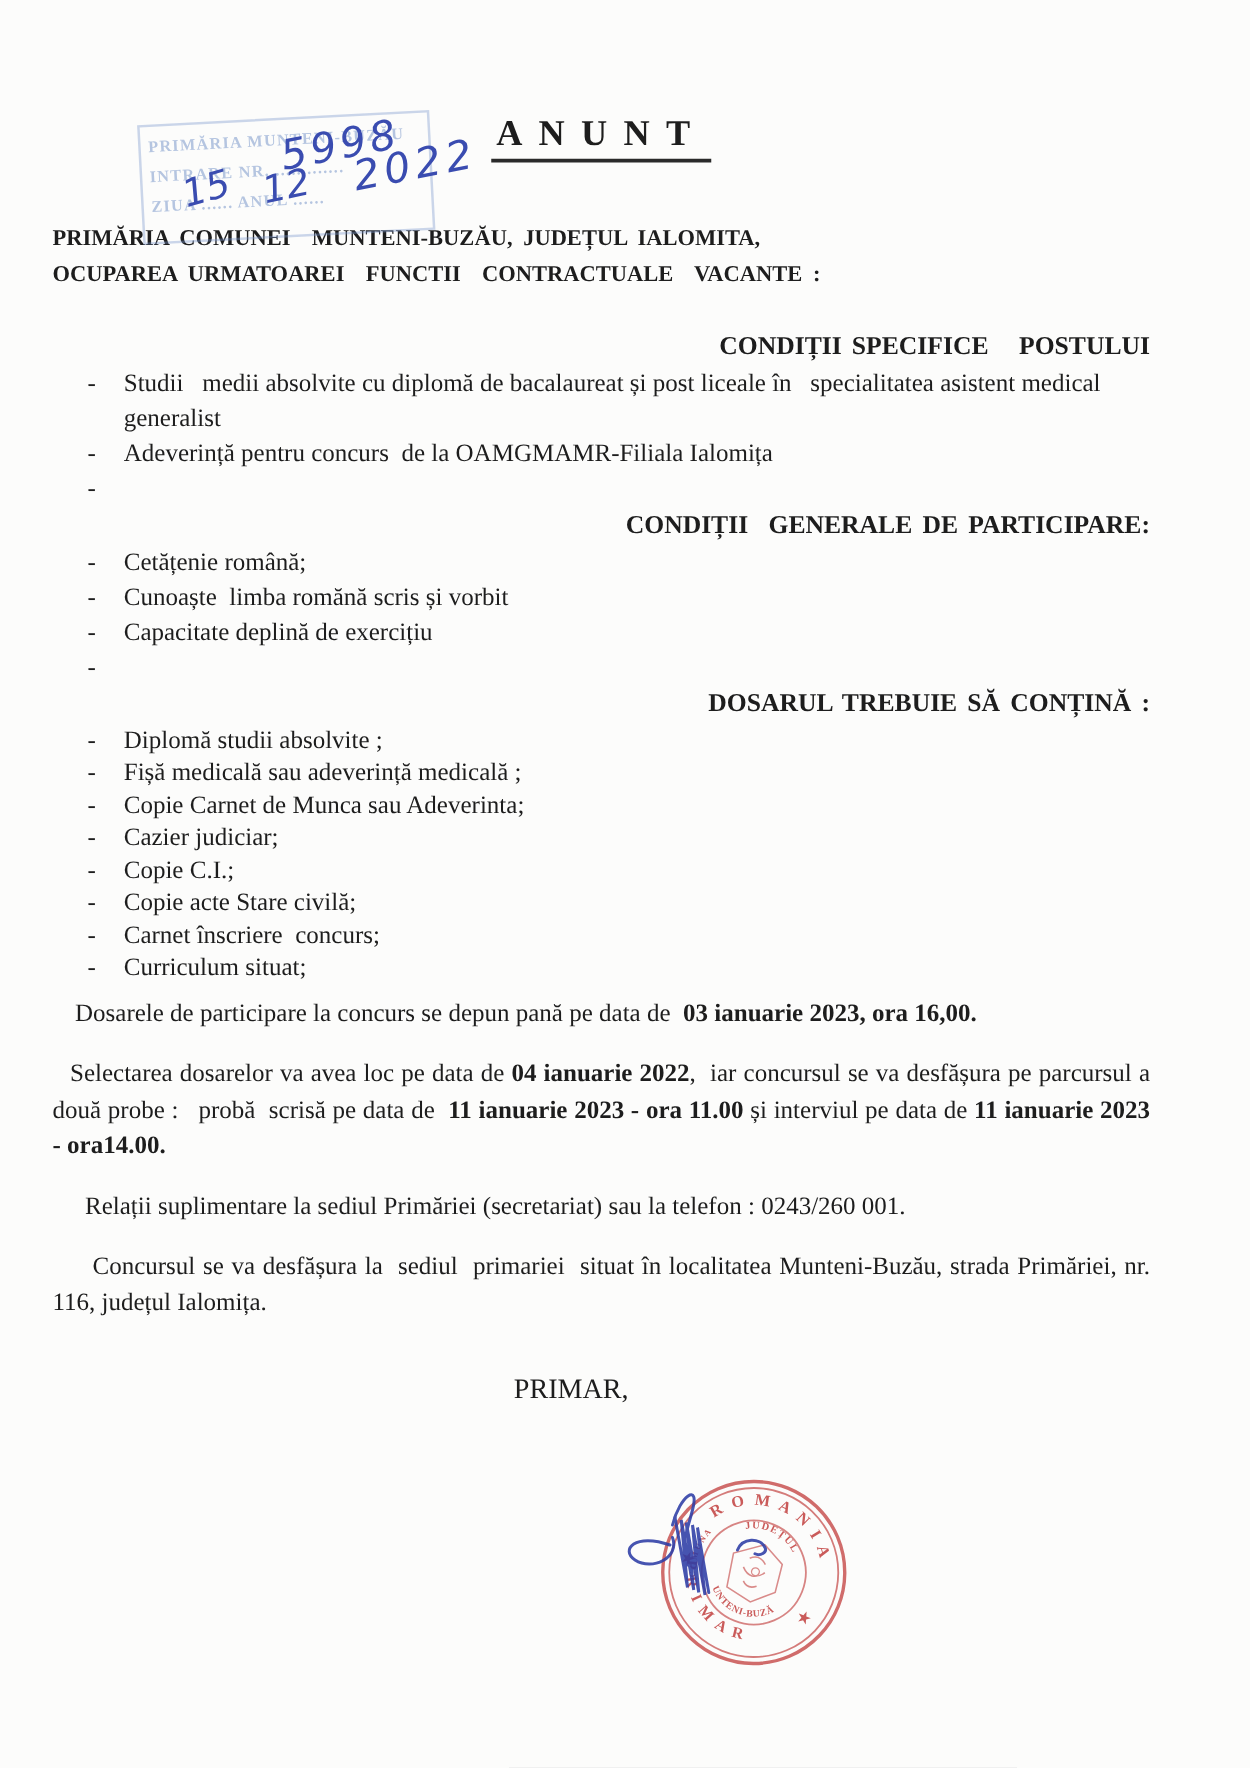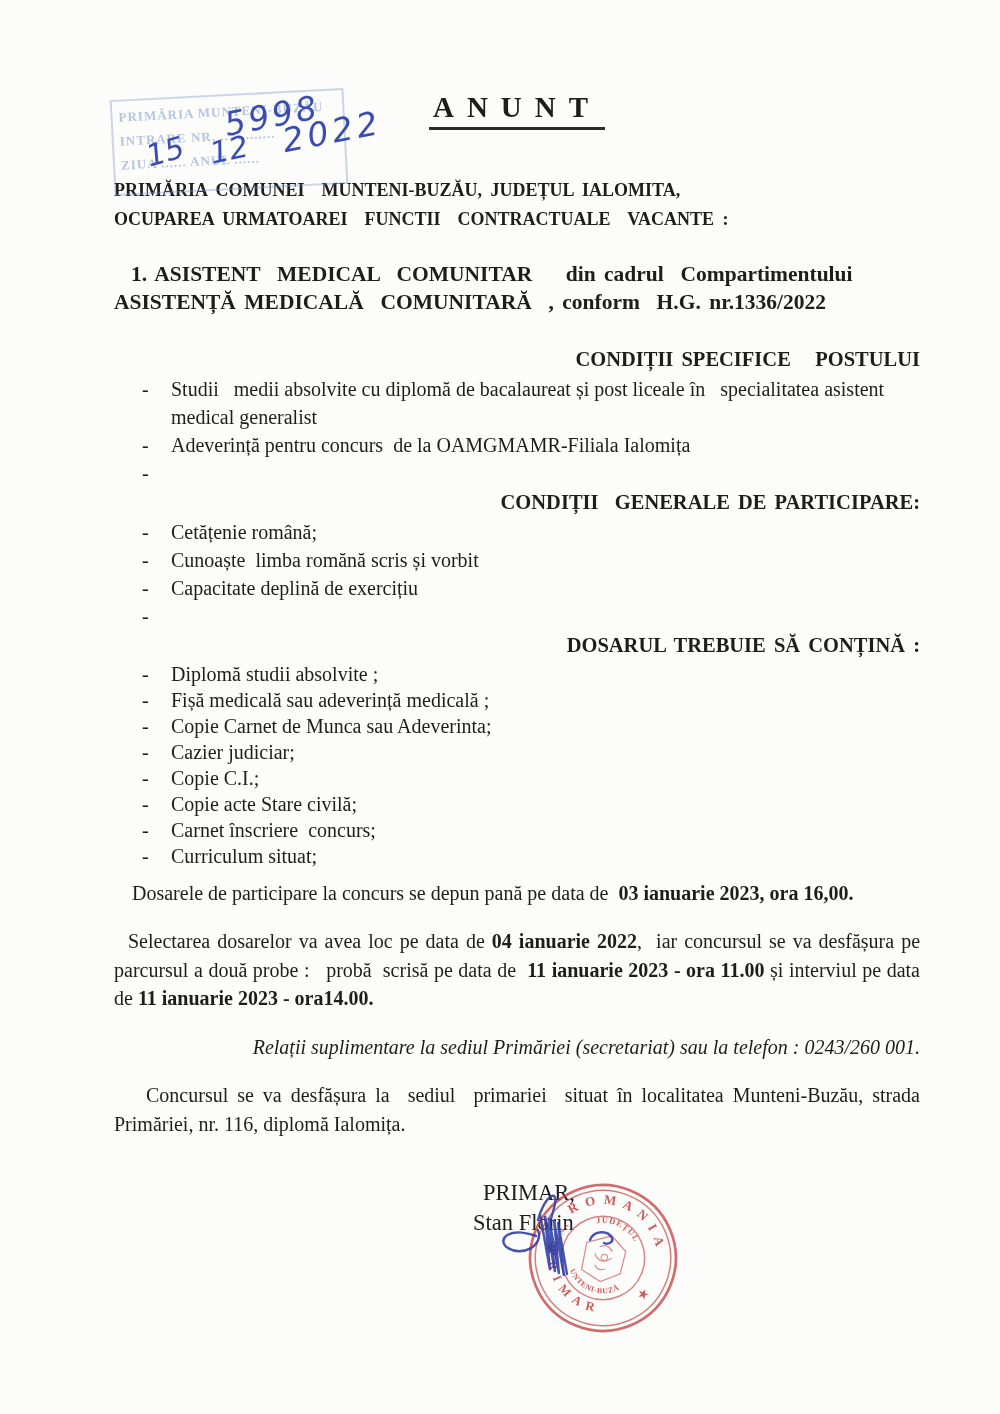--- a/index.html
+++ b/index.html
@@ -5,21 +5,21 @@
   html,body{margin:0;padding:0;background:#e8e8e8;}
   .page{
     position:relative;
     width:1000px;height:1414px;
     margin:0 auto;
     background:#fcfcfb;
     overflow:hidden;
     font-family:"Liberation Serif","DejaVu Serif",serif;
     color:#1d1d1d;
   }
-  .doc{position:relative;padding:0 80px 0 114px;}
+  .doc{position:relative;padding:0 80px 0 42px;}
   
   .title{
     display:block;width:fit-content;margin:92px auto 0 auto;
     font-size:29px;font-weight:bold;letter-spacing:13px;
     border-bottom:3px solid #2a2a2a;padding:0 4px 3px 4px;line-height:1.1;
   }
   
   .hdr{margin-top:46px;font-size:18px;font-weight:bold;line-height:29px;word-spacing:4px;}
   .hdr div{white-space:pre-wrap;}
   .pos{margin-top:26px;font-size:21.5px;font-weight:bold;line-height:28px;word-spacing:3px;}
@@ -31,21 +31,21 @@
   .sh-b{margin-top:30px;}
   .sh-c{margin-top:30px;}
   .lst{margin-top:3px;}
   .li{position:relative;padding-left:57px;font-size:20px;line-height:28px;white-space:pre-wrap;}
   .lst-c .li{line-height:26px;}
   .li .dash{position:absolute;left:28px;top:0;}
   
   .par{font-size:20px;line-height:28.5px;text-align:justify;white-space:pre-wrap;}
   .p1{margin-top:10px;text-indent:18px;}
   .p2{margin-top:0;text-indent:14px;}
-  .p3{margin-top:0;text-indent:26px;text-align:right;font-style:italic;}
+  .p3{margin-top:0;text-indent:26px;text-align:left;}
   .p4{margin-top:0;text-indent:32px;}
   .par b{font-weight:bold;}
   
   .sig{margin-top:40px;margin-left:359px;font-size:22.5px;line-height:30px;}
   .sig .role{padding-left:10px;}
   
   .overlay{position:absolute;left:0;top:0;width:1000px;height:1414px;pointer-events:none;}
   .regbox{
     position:absolute;left:112px;top:94px;width:218px;height:84px;
     border:2px solid rgba(120,150,205,0.38);
@@ -73,24 +73,20 @@
 
   <div class="doc">
 
     <span class="title">ANUNT</span>
 
     <div class="hdr">
       <div>PRIMĂRIA COMUNEI  MUNTENI-BUZĂU, JUDEȚUL IALOMITA,</div>
       <div>OCUPAREA URMATOAREI  FUNCTII  CONTRACTUALE  VACANTE :</div>
     </div>
 
-    <div class="pos">
-      <div class="ind">1. ASISTENT  MEDICAL  COMUNITAR    din cadrul  Compartimentului</div>
-      <div>ASISTENȚĂ MEDICALĂ  COMUNITARĂ  , conform  H.G. nr.1336/2022</div>
-    </div>
 
     <div class="sec-h sh-a">CONDIȚII SPECIFICE   POSTULUI</div>
     <div class="lst">
       <div class="li"><span class="dash">-</span><span>Studii   medii absolvite cu diplomă de bacalaureat și post liceale în   specialitatea asistent medical generalist</span></div>
       <div class="li"><span class="dash">-</span><span>Adeverință pentru concurs  de la OAMGMAMR-Filiala Ialomița</span></div>
       <div class="li"><span class="dash">-</span></div>
     </div>
 
     <div class="sec-h sh-b">CONDIȚII  GENERALE DE PARTICIPARE:</div>
     <div class="lst">
@@ -111,25 +107,24 @@
       <div class="li"><span class="dash">-</span><span>Carnet înscriere  concurs;</span></div>
       <div class="li"><span class="dash">-</span><span>Curriculum situat;</span></div>
     </div>
 
     <p class="par p1"><span>Dosarele de participare la concurs se depun pană pe data de  </span><b>03 ianuarie 2023, ora 16,00.</b></p>
 
     <p class="par p2"><span>Selectarea dosarelor va avea loc pe data de </span><b>04 ianuarie 2022</b><span>,  iar concursul se va desfășura pe parcursul a două probe :   probă  scrisă pe data de  </span><b>11 ianuarie 2023 - ora 11.00</b><span> și interviul pe data de </span><b>11 ianuarie 2023 - ora14.00.</b></p>
 
     <p class="par p3">Relații suplimentare la sediul Primăriei (secretariat) sau la telefon : 0243/260 001.</p>
 
-    <p class="par p4">Concursul se va desfășura la  sediul  primariei  situat în localitatea Munteni-Buzău, strada Primăriei, nr. 116, diplomă Ialomița.</p>
+    <p class="par p4">Concursul se va desfășura la  sediul  primariei  situat în localitatea Munteni-Buzău, strada Primăriei, nr. 116, județul Ialomița.</p>
 
     <div class="sig">
       <div class="role">PRIMAR,</div>
-      <div>Stan Florin</div>
     </div>
 
   </div>
 
   <div class="overlay">
 
     <div class="regbox">
       <div>PRIMĂRIA MUNTENI-BUZĂU</div>
       <div>INTRARE  NR. .............</div>
       <div>ZIUA ......   ANUL ......</div>

